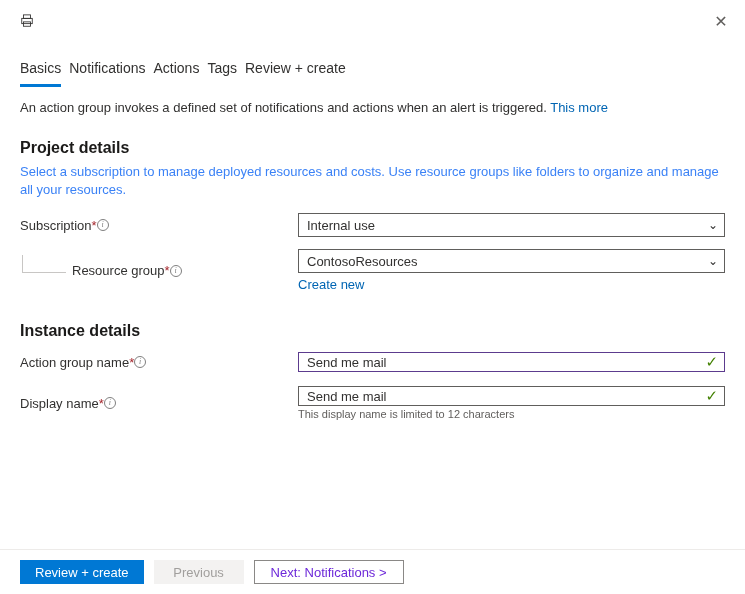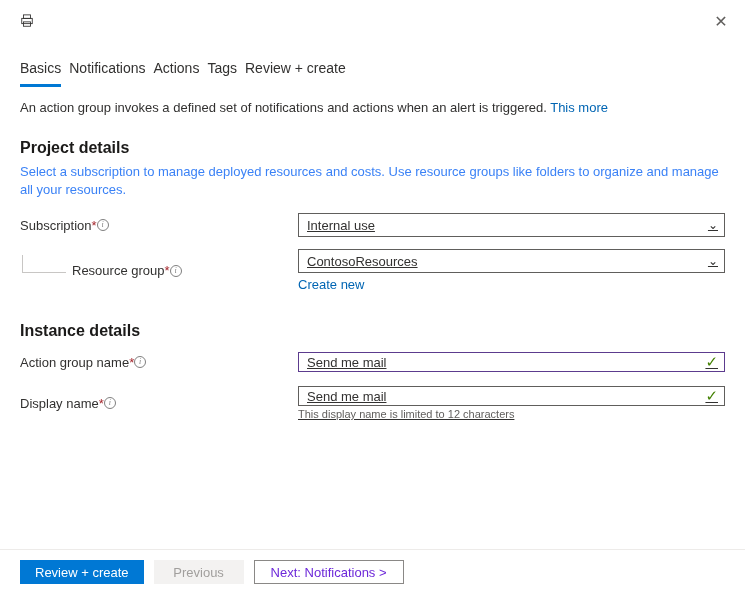--- a/index.html
+++ b/index.html
@@ -121,21 +121,20 @@
     justify-content: center;
     font-size: 8px;
     font-style: italic;
     color: #808080;
     font-family: Georgia, serif;
     line-height: 1;
   }
   .field-col {
     flex: 1;
     max-width: 440px;
-    text-decoration: underline;
   }
   .select {
     width: 100%;
     height: 24px;
     border: 1px solid #605e5c;
     display: flex;
     align-items: center;
     justify-content: space-between;
     padding: 0 6px 0 8px;
     background: #fff;

